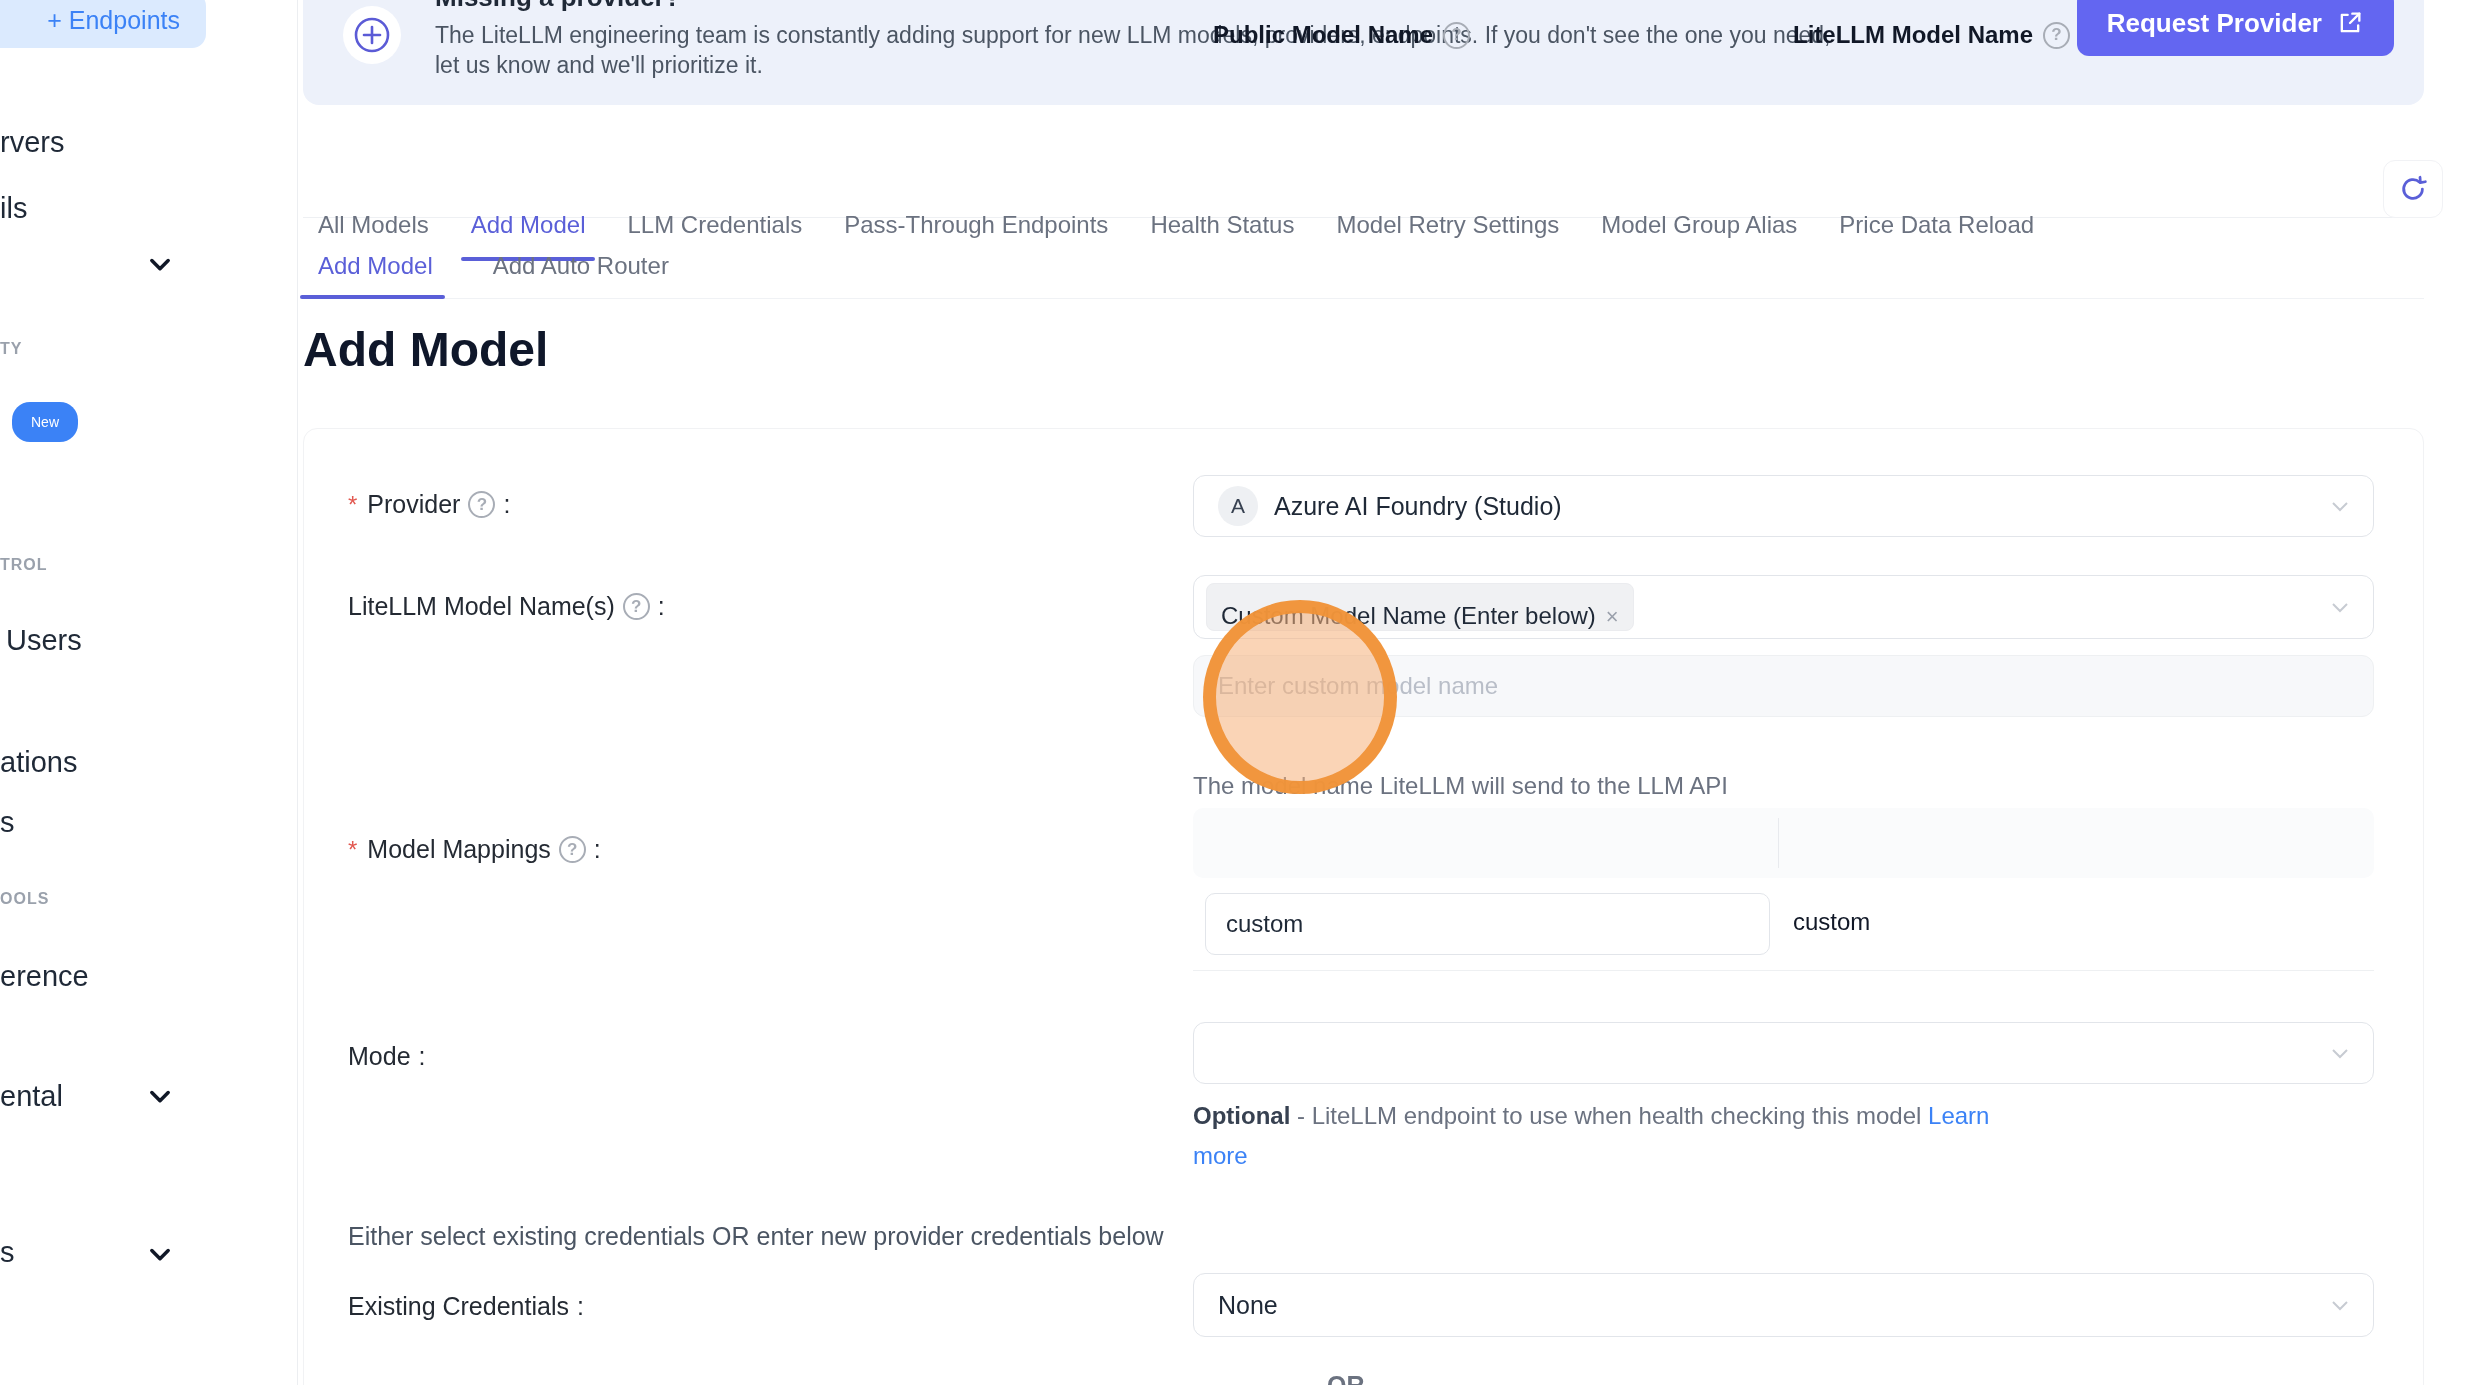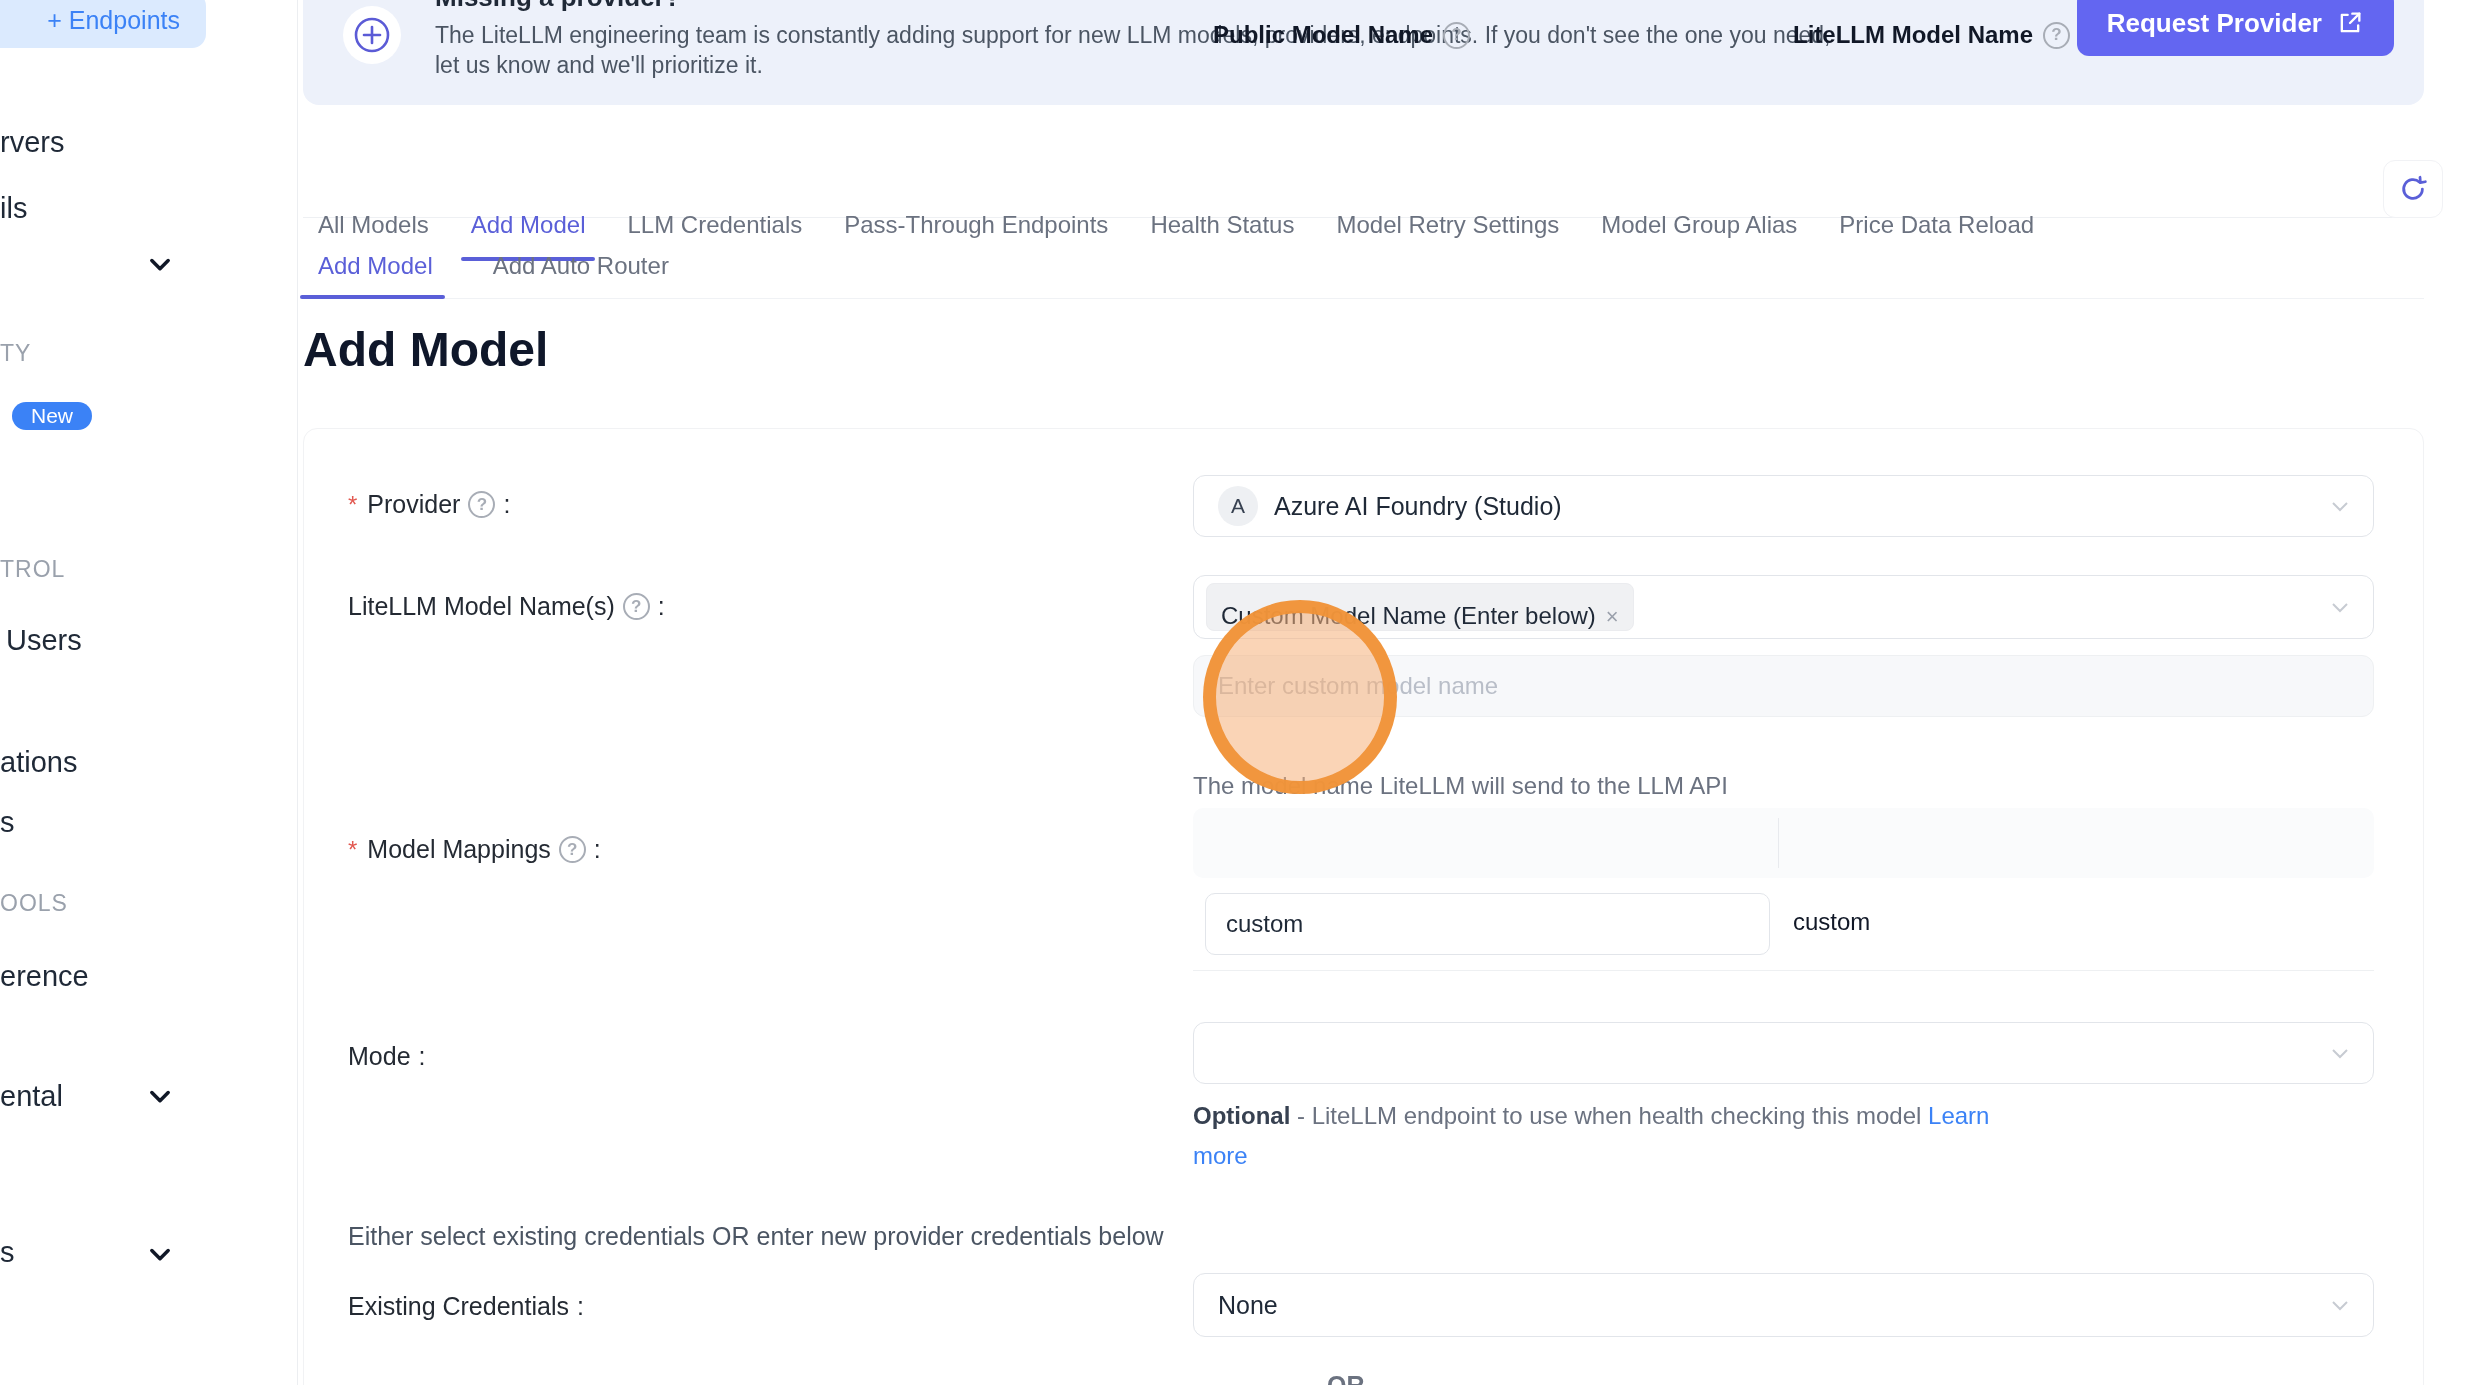--- a/index.html
+++ b/index.html
@@ -6,23 +6,23 @@
   html,body { background:#fff; }
   #screen {
     position:relative; width:2477px; height:1385px; overflow:hidden;
     background:#ffffff; font-family:"Liberation Sans", sans-serif; color:#1f2937;
   }
   
   .sidebar { position:absolute; left:0; top:0; width:298px; height:1385px; background:#fff; border-right:1px solid #eceef1; }
   .sb-endpoints { position:absolute; left:-60px; top:-8px; width:266px; height:56px; background:#dbeafe;
     border-radius:14px; color:#3b82f6; font-size:25px; display:flex; align-items:center; justify-content:flex-end; padding-right:26px; }
   .sb-frag { position:absolute; left:0; font-size:29px; color:#1f2937; white-space:nowrap; }
-  .sb-section { position:absolute; left:0; font-size:23px; font-weight:400; color:#9aa1ac; letter-spacing:1px; white-space:nowrap; }
-  .sb-badge { position:absolute; left:12px; top:402px; height:28px; padding:0 19px; background:#3b82f6; color:#fff;
-    font-size:21px; border-radius:18px; display:flex; align-items:center; }
+  .sb-section { position:absolute; left:0; font-size:16px; font-weight:700; color:#9aa1ac; letter-spacing:1px; white-space:nowrap; }
+  .sb-badge { position:absolute; left:12px; top:402px; height:40px; padding:0 19px; background:#3b82f6; color:#fff;
+    font-size:14px; border-radius:18px; display:flex; align-items:center; }
   .sb-chev { position:absolute; width:28px; height:28px; }
   
   .banner { position:absolute; left:303px; top:-50px; width:2121px; height:155px; background:#edf1fa; border-radius:16px; }
   .banner-icon-wrap { position:absolute; left:40px; top:56px; width:58px; height:58px; background:#fff; border-radius:50%;
     display:flex; align-items:center; justify-content:center; }
   .banner-title { position:absolute; left:132px; top:32px; font-size:26px; font-weight:700; color:#1f2937; }
   .banner-body { position:absolute; left:132px; top:70px; width:1420px; font-size:23px; line-height:30px; color:#4b5563; }
   .req-btn { position:absolute; right:30px; top:40px; height:66px; padding:0 30px; background:#6366f1; border:none;
     border-radius:12px; color:#fff; font-size:26px; font-weight:700; display:flex; align-items:center; gap:14px; cursor:pointer;
     font-family:"Liberation Sans", sans-serif; }

